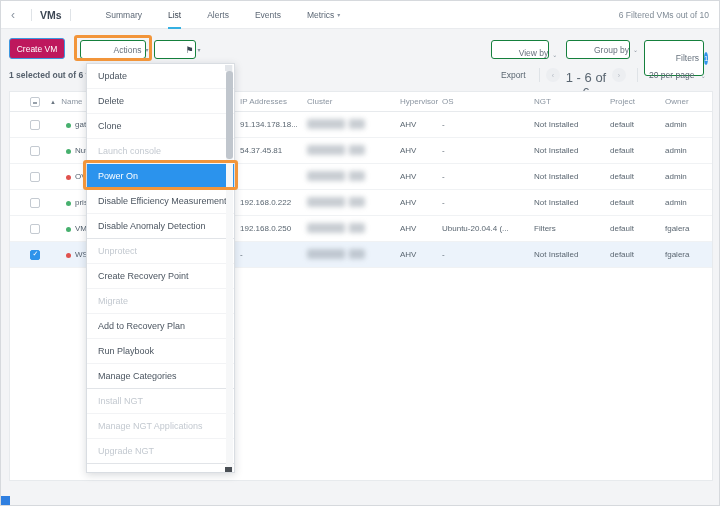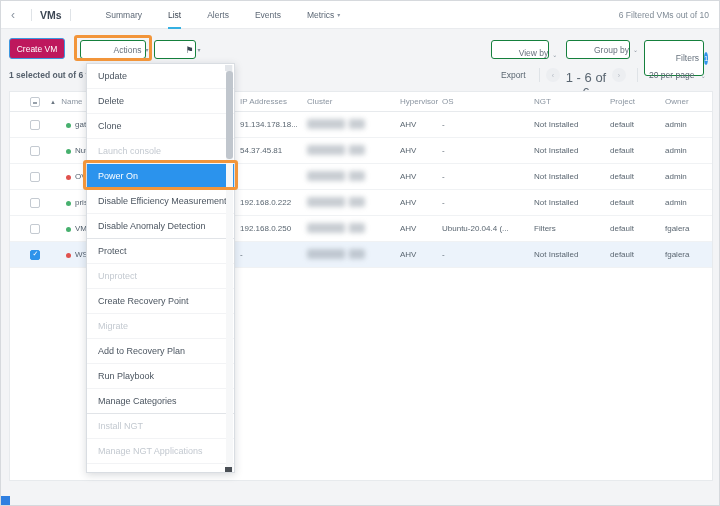--- a/index.html
+++ b/index.html
@@ -257,21 +257,20 @@
   </div>
 
   <div class="menu">
     <div class="mi">Update</div>
     <div class="mi">Delete</div>
     <div class="mi">Clone</div>
     <div class="mi disabled">Launch console</div>
     <div class="mi hl">Power On</div>
     <div class="mi">Disable Efficiency Measurement</div>
     <div class="mi group-end">Disable Anomaly Detection</div>
-    <div class="mi">Protect</div>
     <div class="mi disabled">Unprotect</div>
     <div class="mi">Create Recovery Point</div>
     <div class="mi disabled">Migrate</div>
     <div class="mi">Add to Recovery Plan</div>
     <div class="mi">Run Playbook</div>
     <div class="mi group-end">Manage Categories</div>
     <div class="mi disabled">Install NGT</div>
     <div class="mi disabled">Manage NGT Applications</div>
     <div class="mi disabled group-end">Upgrade NGT</div>
 

